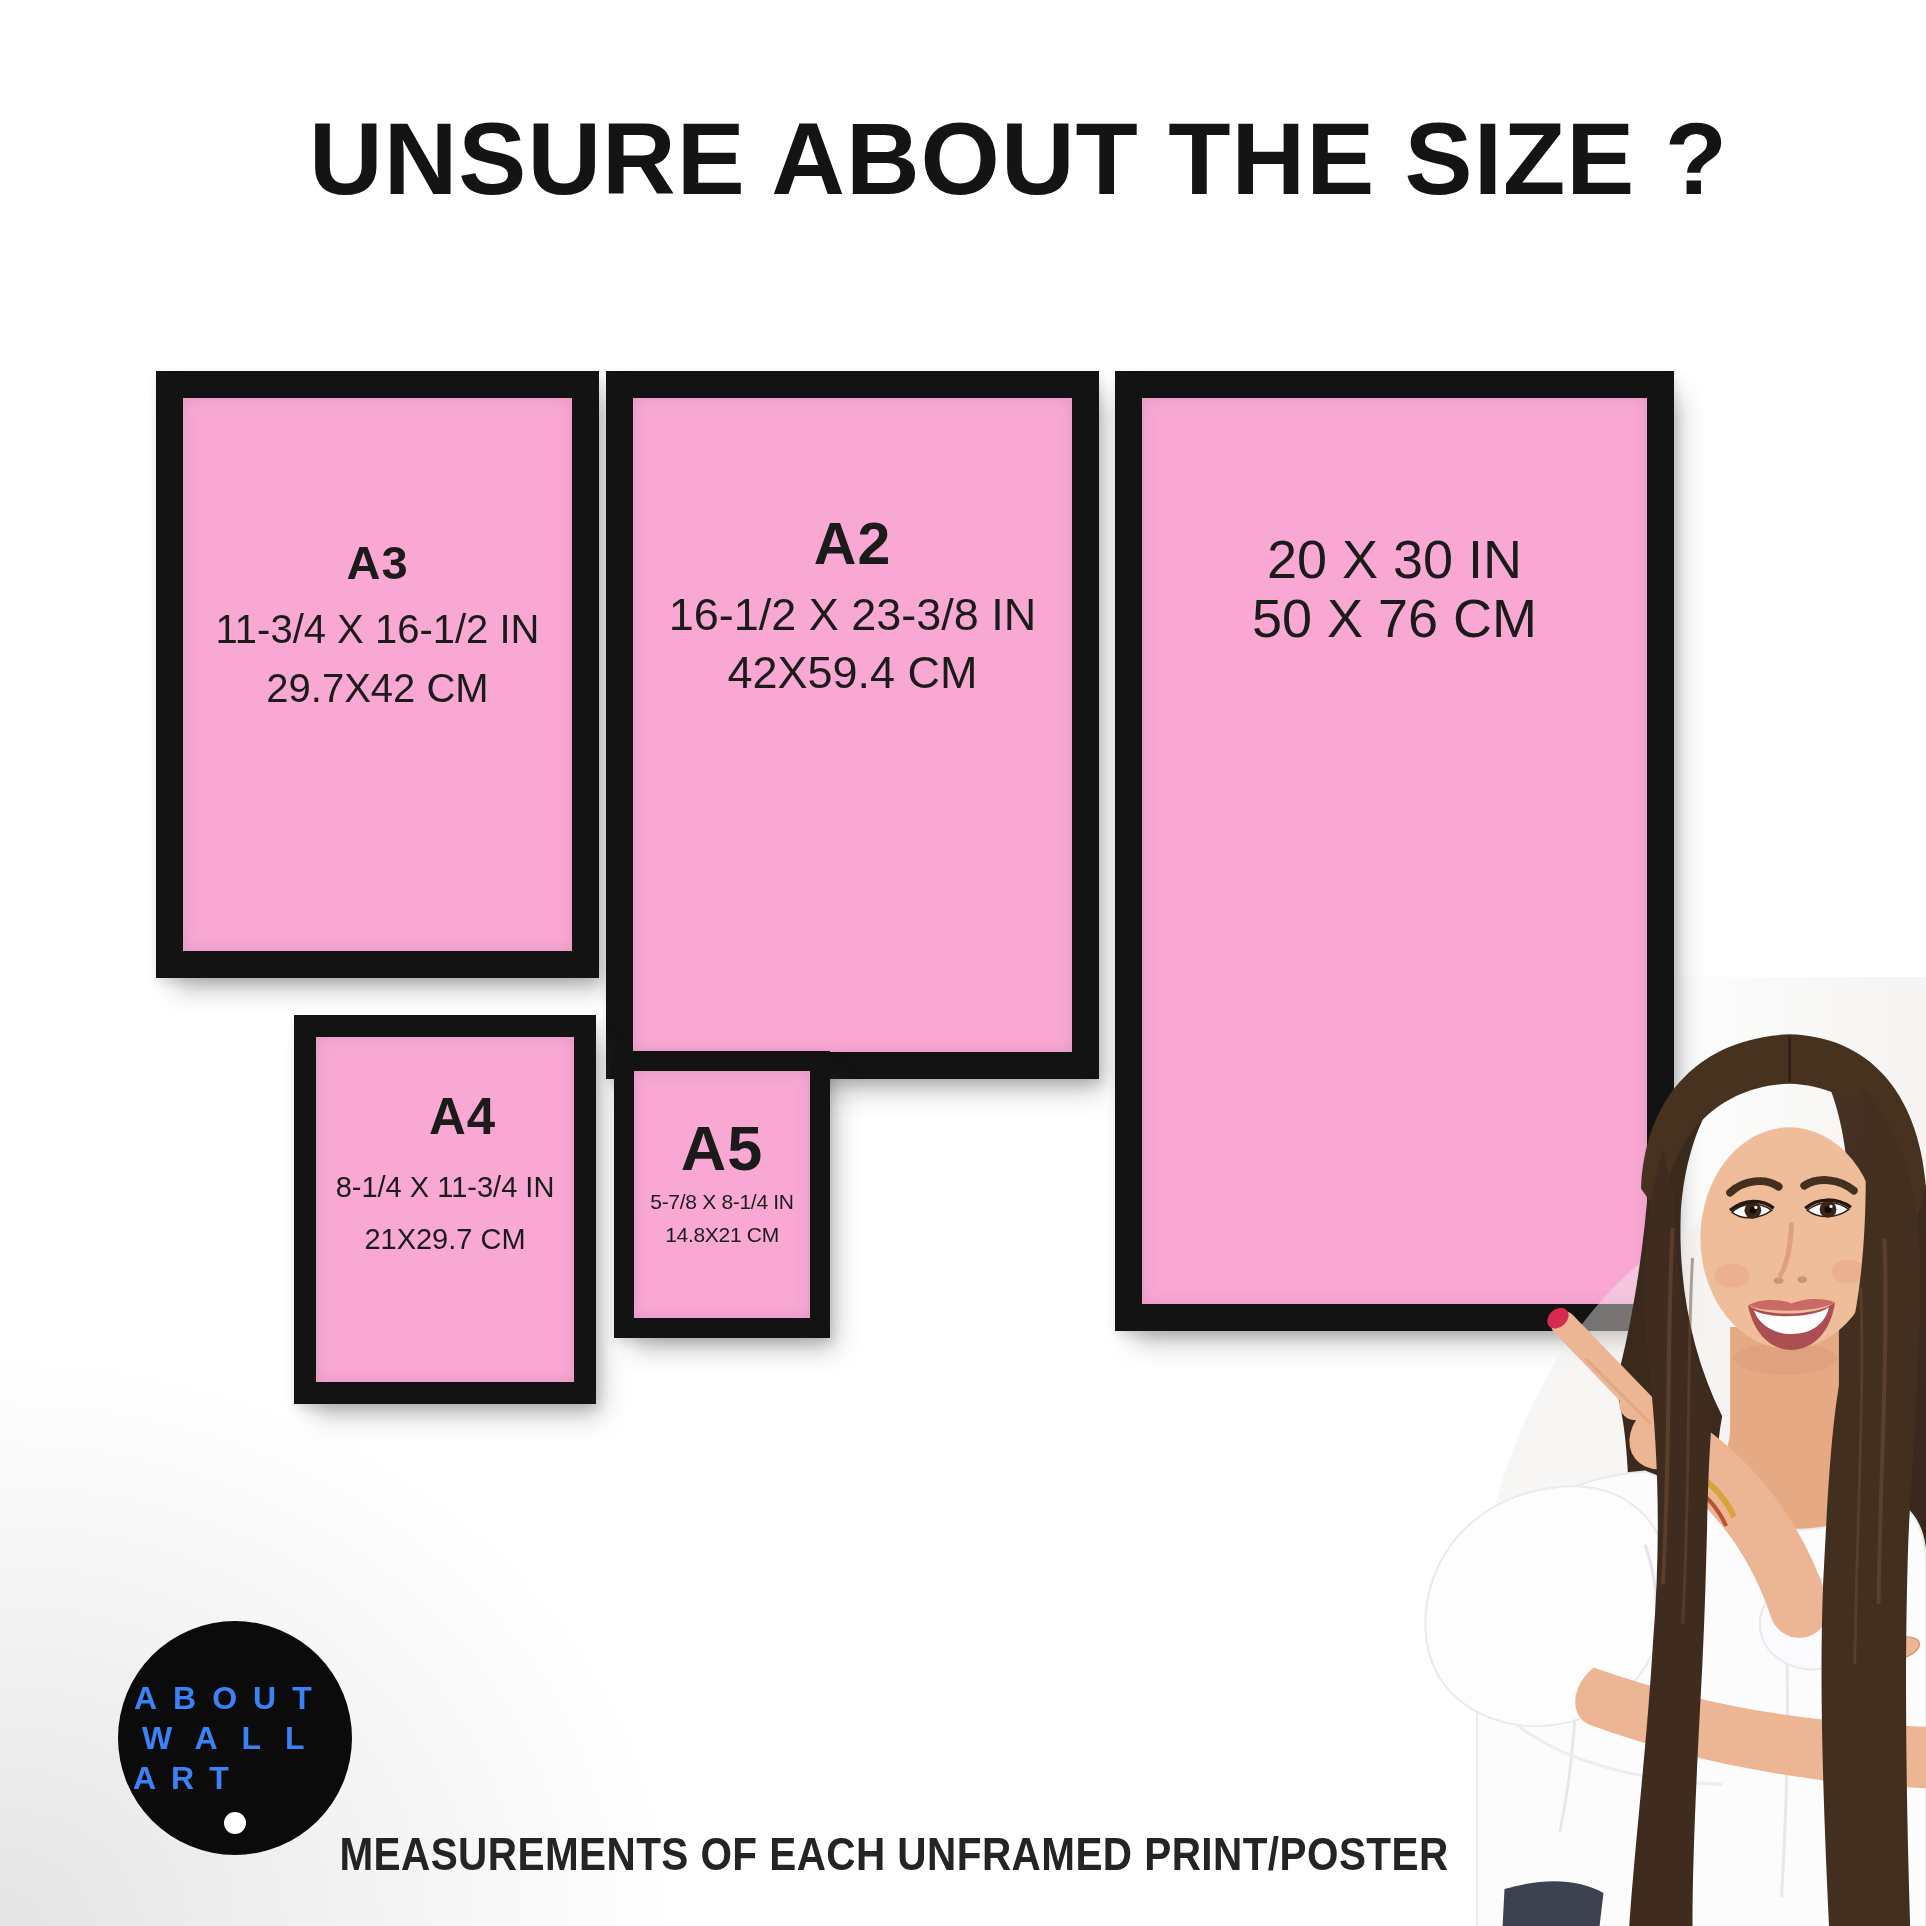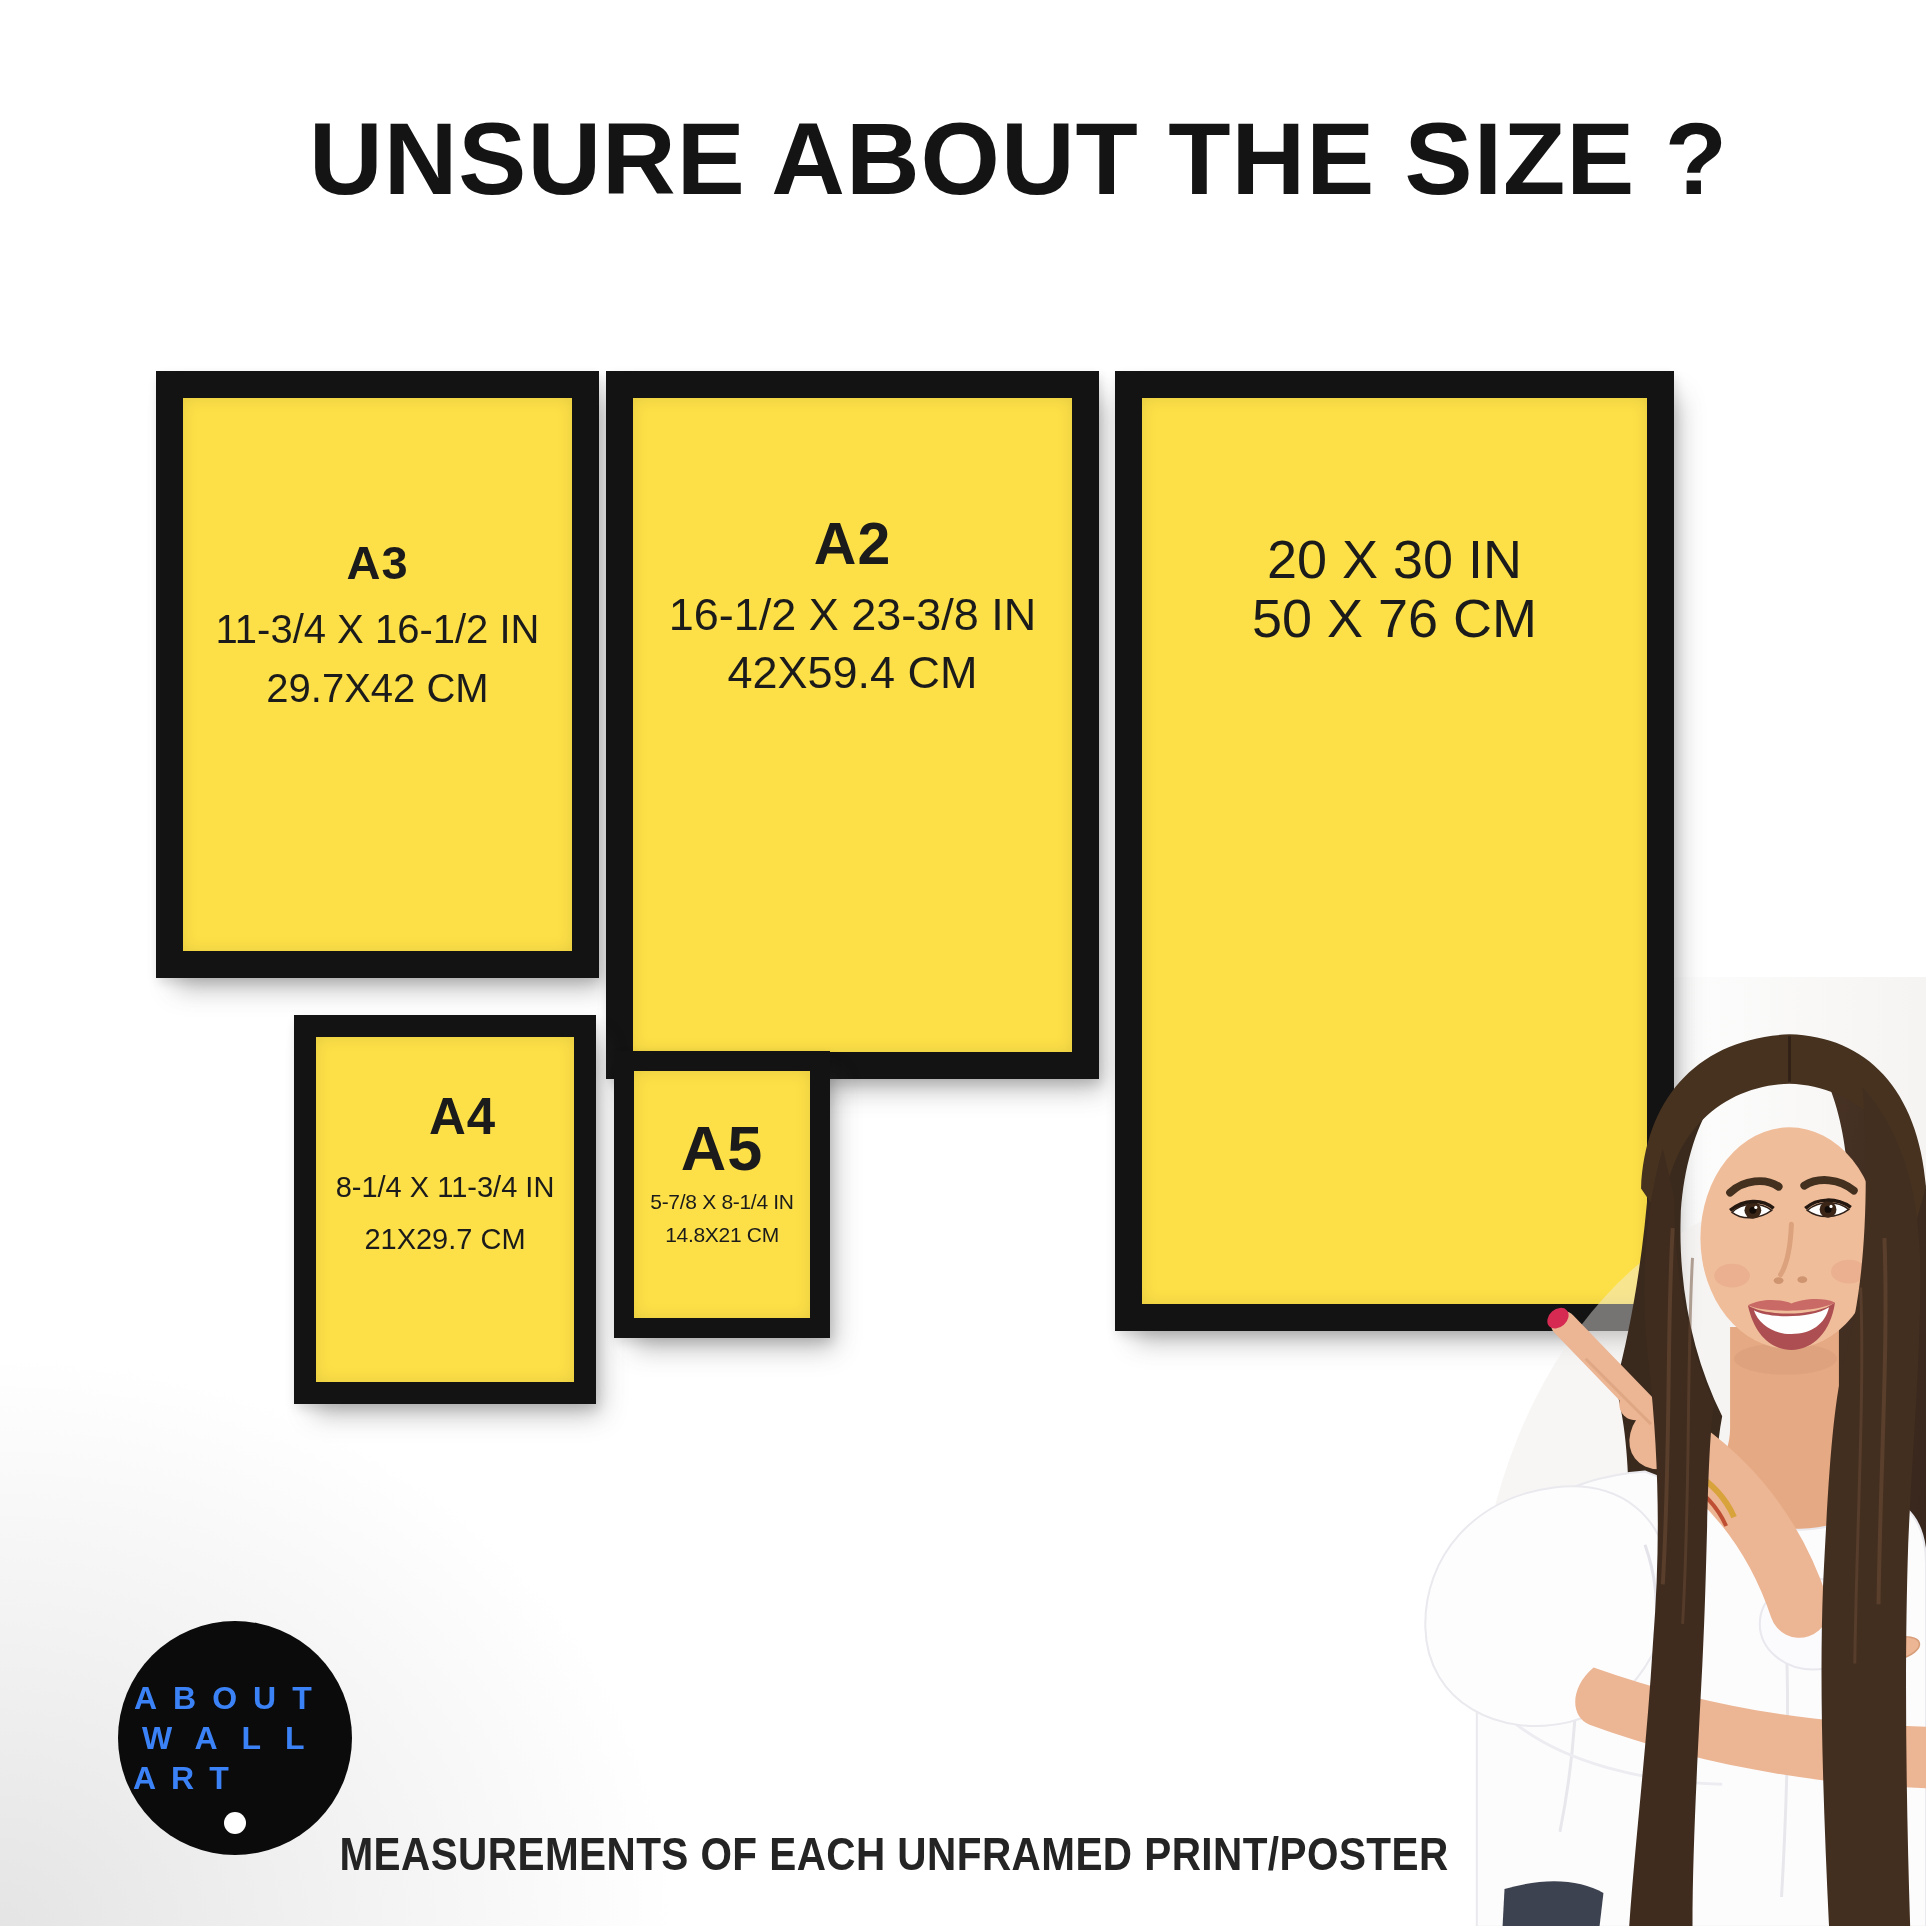--- a/index.html
+++ b/index.html
@@ -18,21 +18,21 @@
     text-align:center; font-size:102px; font-weight:bold; letter-spacing:1px; color:#141414;
     white-space:nowrap;
   }
 
   
   .frame {
     position:absolute; box-sizing:border-box; background:#ffffff;
     border-style:solid; border-color:#131313;
     box-shadow: 12px 18px 24px -8px rgba(70,70,70,0.38), 2px 5px 10px rgba(0,0,0,0.12);
   }
-  .paper { position:absolute; inset:0; background:#fde047;
+  .paper { position:absolute; inset:0; background:#f9a8d4;
     box-shadow: inset 0 0 16px rgba(0,0,0,0.10); text-decoration: underline; }
   .ftext { position:absolute; left:0; right:0; text-align:center; color:#1b1b1b; }
   .flabel { font-weight:bold; letter-spacing:1px; }
   .fline  { font-weight:normal; }
 
   .f-a3 { left:156px; top:371px; width:443px; height:607px; border-width:27px; }
   .f-a3 .ftext  { top:137px; }
   .f-a3 .flabel { font-size:47px; margin-bottom:10px; }
   .f-a3 .fline  { font-size:40px; line-height:1.47; }
 

